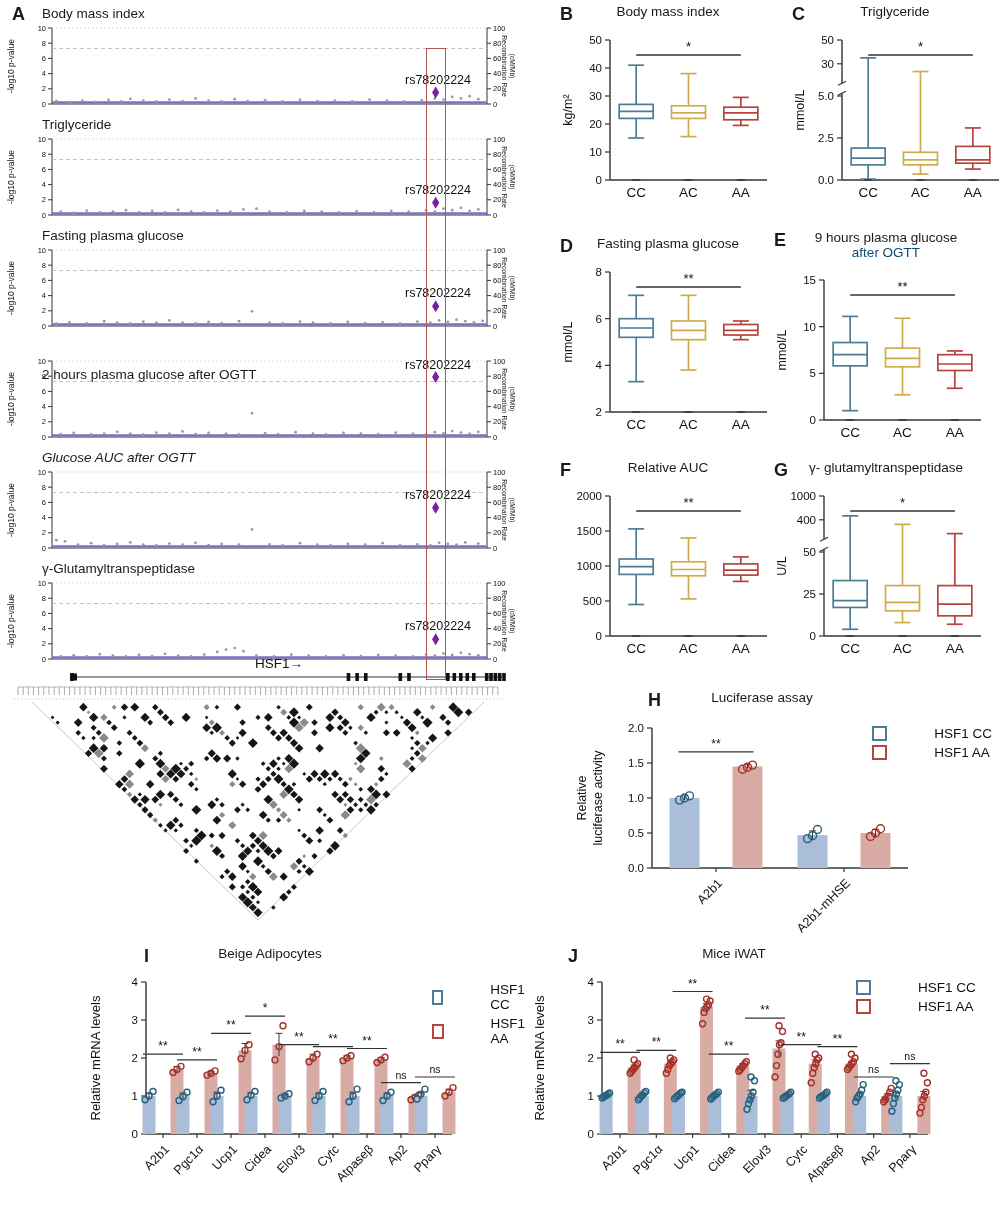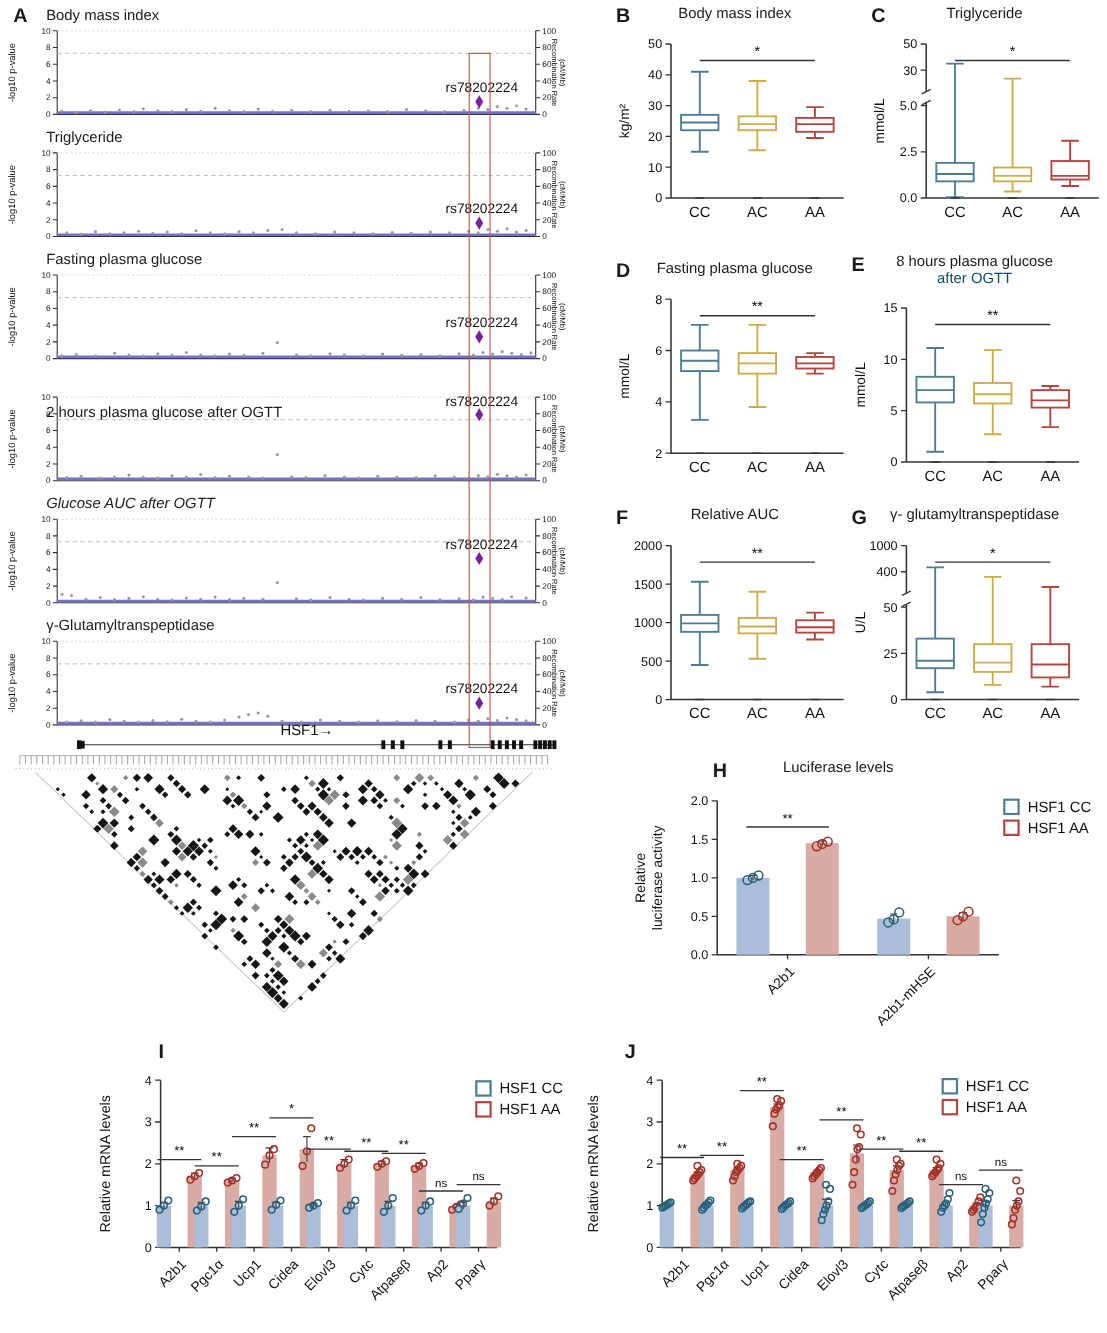--- a/index.html
+++ b/index.html
@@ -23,21 +23,21 @@
   #pE{left:766px;top:230px;width:240px;}
   #pF{left:552px;top:460px;width:232px;}
   #pG{left:766px;top:460px;width:240px;}
   #pH{left:552px;top:690px;width:454px;}
   #pI{left:80px;top:946px;width:440px;}
   #pJ{left:524px;top:946px;width:482px;}
   #pH .pletter{left:96px;}
   #pI .pletter{left:64px;}
   #pJ .pletter{left:44px;}
   .legend{position:absolute;z-index:5;}
-  .legend-row{display:flex;align-items:center;margin-bottom:4px;}
+  .legend-row{display:flex;align-items:center;margin-bottom:4px;gap:40px;}
   .legend-row .sw{width:15px;height:15px;background:#fff;margin-right:7px;box-sizing:border-box;}
   .legend-row .sw.cc{border:2.2px solid #4d7d96;}
   .legend-row .sw.aa{border:2.2px solid #b5443e;}
   .legend-row span.lab{font-size:13.5px;color:#111;}
   #pH .legend{right:14px;top:36px;}
   #pI .legend{left:352px;top:36px;}
   #pJ .legend{left:332px;top:34px;}
 </style>
 </head>
 <body>
@@ -1088,21 +1088,21 @@
           <text x="188.83333333333334" y="173" fill="#111111" font-size="13.5" text-anchor="middle">AA</text>
           <line x1="84.16666666666667" y1="31" x2="188.83333333333334" y2="31" stroke="#333" stroke-width="1.3"></line>
           <text x="136.5" y="27" fill="#111111" font-size="13" text-anchor="middle">**</text>
         </svg>
       </div>
   </section>
 
   <section class="chart-panel" id="pE">
     <div class="phead" style="height:34px;">
       <span class="pletter">E</span>
-      <span class="ptitle">8 hours plasma glucose</span>
+      <span class="ptitle">9 hours plasma glucose</span>
       <span class="psub">after OGTT</span>
     </div>
     <div class="mount">
         <svg width="225" height="208">
           <line x1="58" y1="156" x2="58" y2="16" stroke="#333333" stroke-width="1.4"></line>
           <line x1="58" y1="156" x2="215" y2="156" stroke="#333333" stroke-width="1.4"></line>
           <line x1="53" y1="156" x2="58" y2="156" stroke="#333333" stroke-width="1.2"></line>
           <text x="50" y="160" fill="#111111" font-size="11.5" text-anchor="end">0</text>
           <line x1="53" y1="109.33333333333334" x2="58" y2="109.33333333333334" stroke="#333333" stroke-width="1.2"></line>
           <text x="50" y="113.33333333333334" fill="#111111" font-size="11.5" text-anchor="end">5</text>
@@ -1257,21 +1257,21 @@
           <text x="188.83333333333334" y="173" fill="#111111" font-size="13.5" text-anchor="middle">AA</text>
           <line x1="84.16666666666667" y1="31" x2="188.83333333333334" y2="31" stroke="#333" stroke-width="1.3"></line>
           <text x="136.5" y="27" fill="#111111" font-size="13" text-anchor="middle">*</text>
         </svg>
       </div>
   </section>
 
   <section class="chart-panel" id="pH">
     <div class="phead">
       <span class="pletter">H</span>
-      <span class="ptitle" style="padding-left:40px;width:340px;">Luciferase levels</span>
+      <span class="ptitle" style="padding-left:40px;width:340px;">Luciferase assay</span>
     </div>
     <div class="legend">
       <div class="legend-row">
           <span class="sw cc"></span>
           <span class="lab">HSF1 CC</span>
         </div>
       <div class="legend-row">
           <span class="sw aa"></span>
           <span class="lab">HSF1 AA</span>
         </div>
@@ -1322,20 +1322,21 @@
           <circle cx="328.5" cy="118.8" r="4" fill="none" stroke="#a63127" stroke-width="1.4"></circle>
           <line x1="292" y1="158" x2="292" y2="162" stroke="#333333" stroke-width="1.2"></line>
           <text x="299" y="174" fill="#111111" font-size="12.5" text-anchor="end" transform="rotate(-45 299 174)">A2b1-mHSE</text>
         </svg>
       </div>
   </section>
 
   <section class="chart-panel" id="pI">
     <div class="phead">
       <span class="pletter">I</span>
+      <span class="ptitle" style="width:380px;">Beige Adipocytes</span>
     </div>
     <div class="legend">
       <div class="legend-row">
           <span class="sw cc"></span>
           <span class="lab">HSF1 CC</span>
         </div>
       <div class="legend-row">
           <span class="sw aa"></span>
           <span class="lab">HSF1 AA</span>
         </div>
@@ -1499,20 +1500,21 @@
           <text x="355" y="107" fill="#111111" font-size="10.5" text-anchor="middle">ns</text>
           <line x1="355" y1="168" x2="355" y2="172" stroke="#333333" stroke-width="1.2"></line>
           <text x="362" y="184" fill="#111111" font-size="12.5" text-anchor="end" transform="rotate(-45 362 184)">Pparγ</text>
         </svg>
       </div>
   </section>
 
   <section class="chart-panel" id="pJ">
     <div class="phead">
       <span class="pletter">J</span>
+      <span class="ptitle" style="width:420px;">Mice iWAT</span>
     </div>
     <div class="legend">
       <div class="legend-row">
           <span class="sw cc"></span>
           <span class="lab">HSF1 CC</span>
         </div>
       <div class="legend-row">
           <span class="sw aa"></span>
           <span class="lab">HSF1 AA</span>
         </div>

